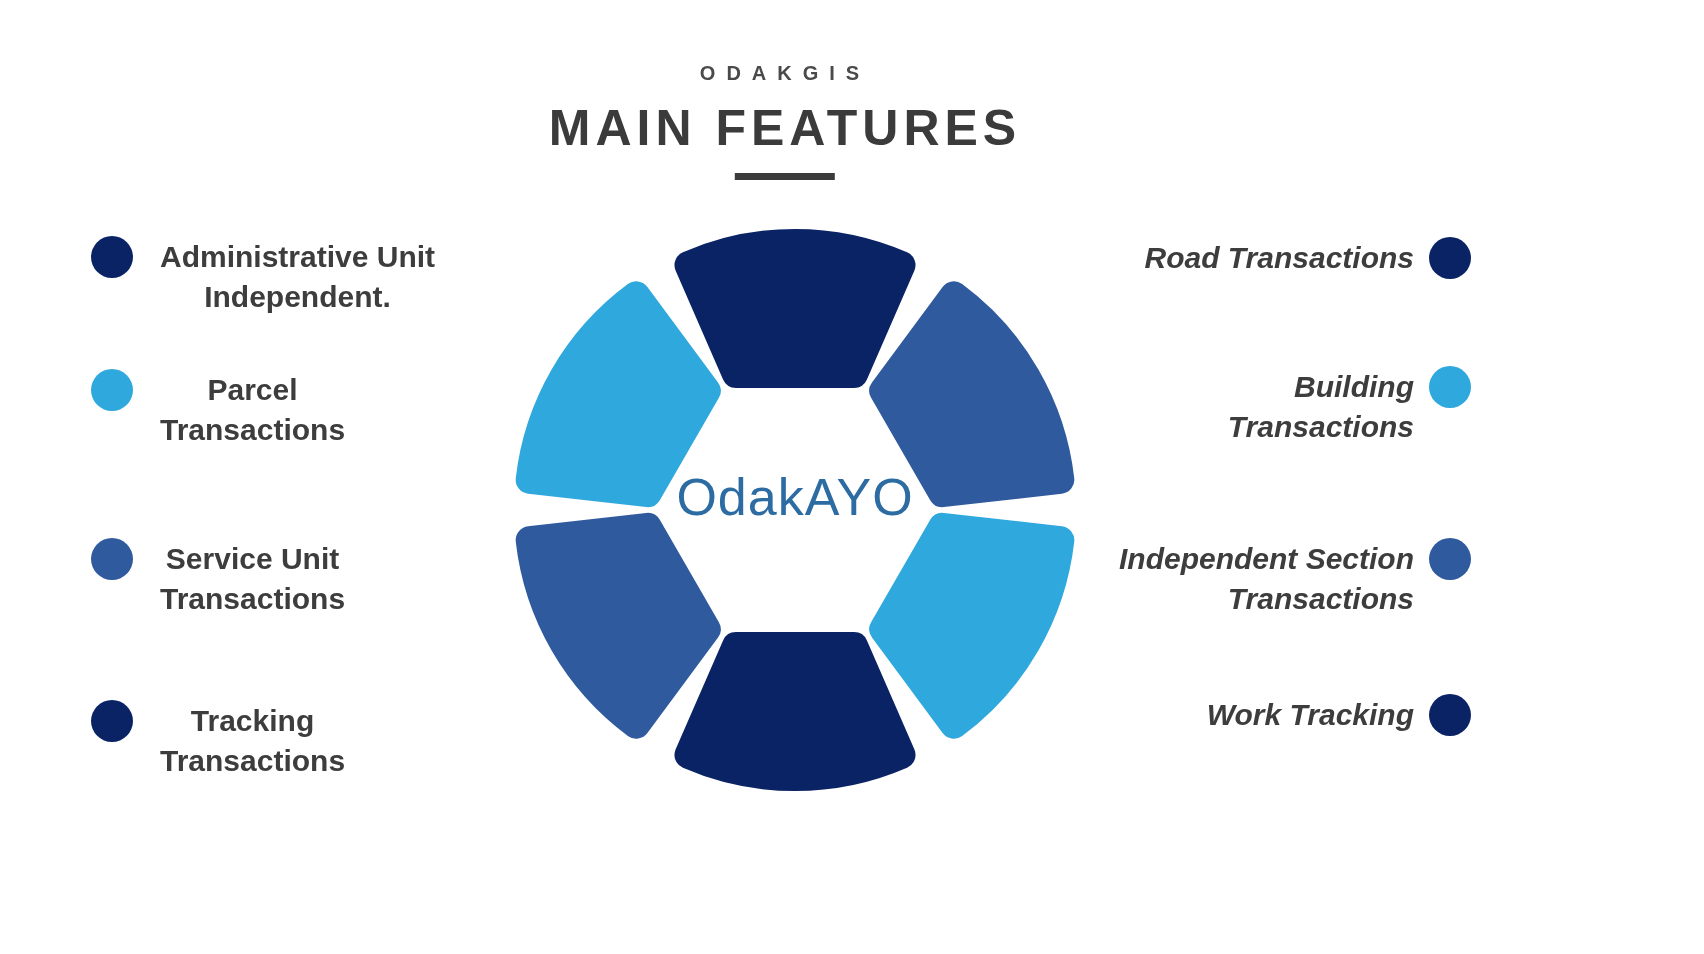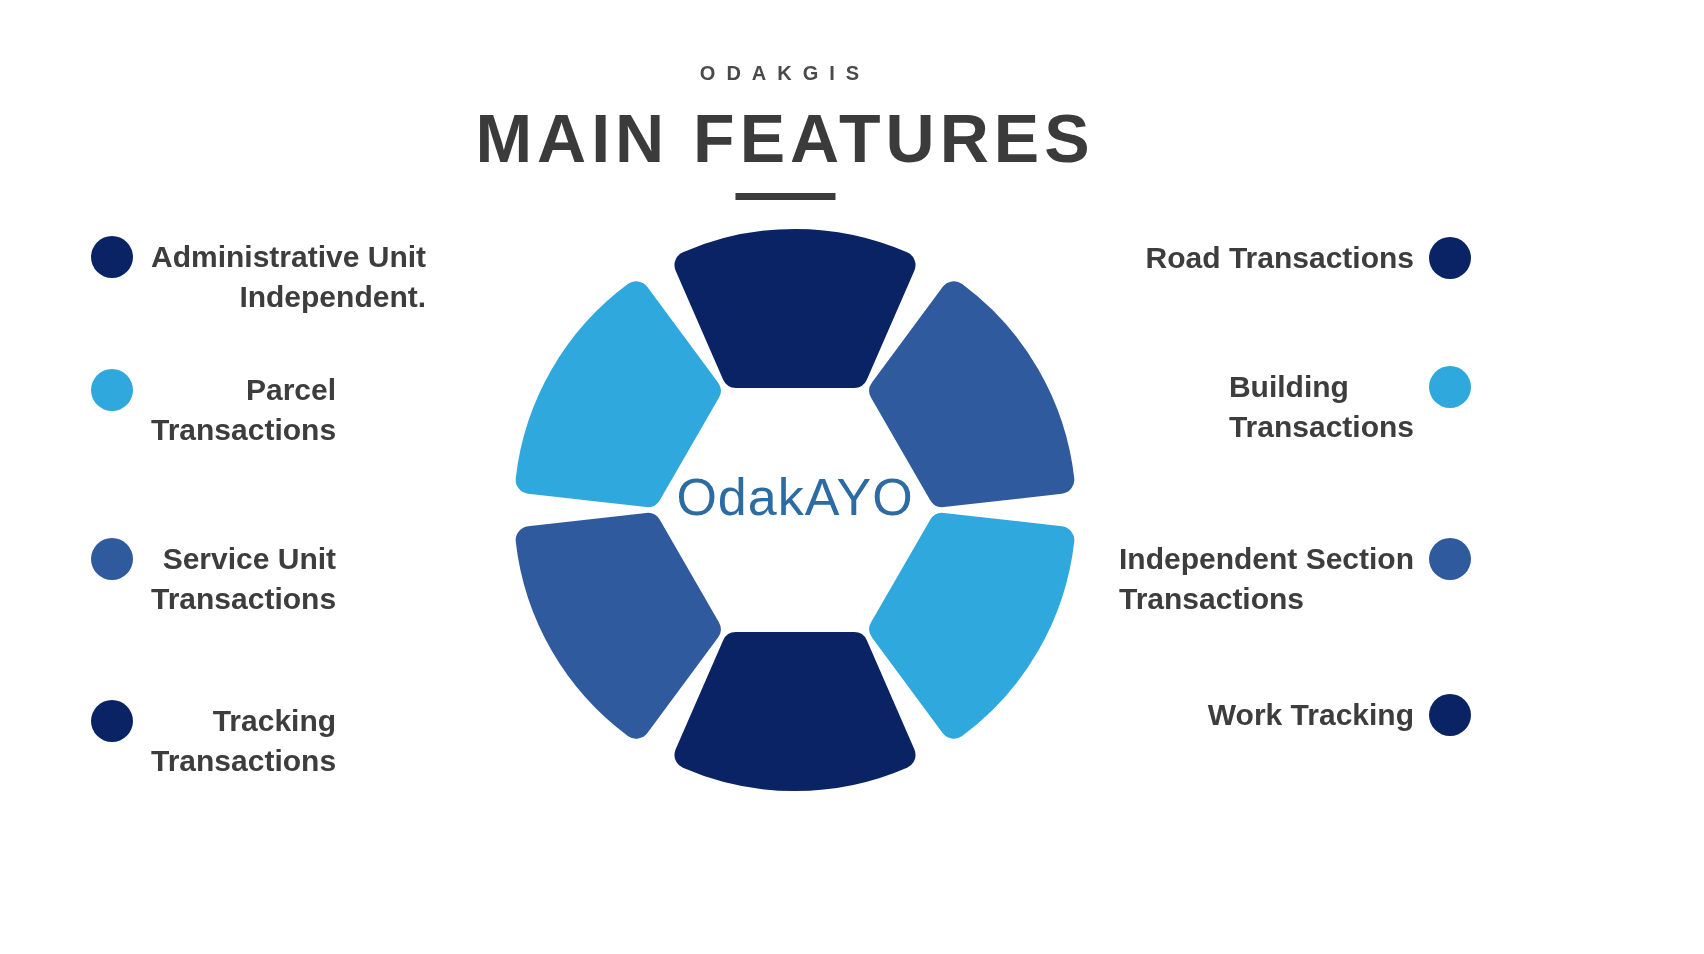--- a/index.html
+++ b/index.html
@@ -8,38 +8,38 @@
     background:#ffffff;
     font-family:"Liberation Sans","DejaVu Sans",sans-serif;
   }
   
   .header{position:absolute;left:785px;top:0;transform:translateX(-50%);text-align:center;white-space:nowrap;}
   .brand{
     margin-top:62px;font-size:20px;font-weight:600;letter-spacing:11px;
     color:#4a4a4a;
   }
   .title{
-    margin-top:14px;font-size:68px;font-weight:800;letter-spacing:5px;
+    margin-top:14px;font-size:50px;font-weight:800;letter-spacing:5px;
     color:#3b3b3b;
   }
   .title-underline{
     width:100px;height:7px;background:#3b3b3b;margin:16px auto 0 auto;
   }
   
   .item{position:absolute;display:flex;align-items:flex-start;}
   .item .dot{
     width:42px;height:42px;border-radius:50%;flex:0 0 auto;margin-top:-1px;
   }
   .item .lines{
     font-size:30px;line-height:40px;font-weight:700;color:#3d3d3d;
   }
   .item.left{left:91px;}
-  .item.left .lines{margin-left:18px;text-align:right;}
+  .item.left .lines{margin-left:27px;text-align:center;}
   .item.right{right:233px;flex-direction:row-reverse;}
-  .item.right .lines{margin-right:15px;}
+  .item.right .lines{margin-right:15px;text-align:right;font-style:italic;}
   
   .wheel{position:absolute;left:495px;top:210px;width:600px;height:600px;}
   .center-label{
     position:absolute;left:795px;top:497px;transform:translate(-50%,-50%);
     font-size:52px;font-weight:500;letter-spacing:1px;color:#2d6ca3;white-space:nowrap;
   }
 </style>
 </head>
 <body>
 

